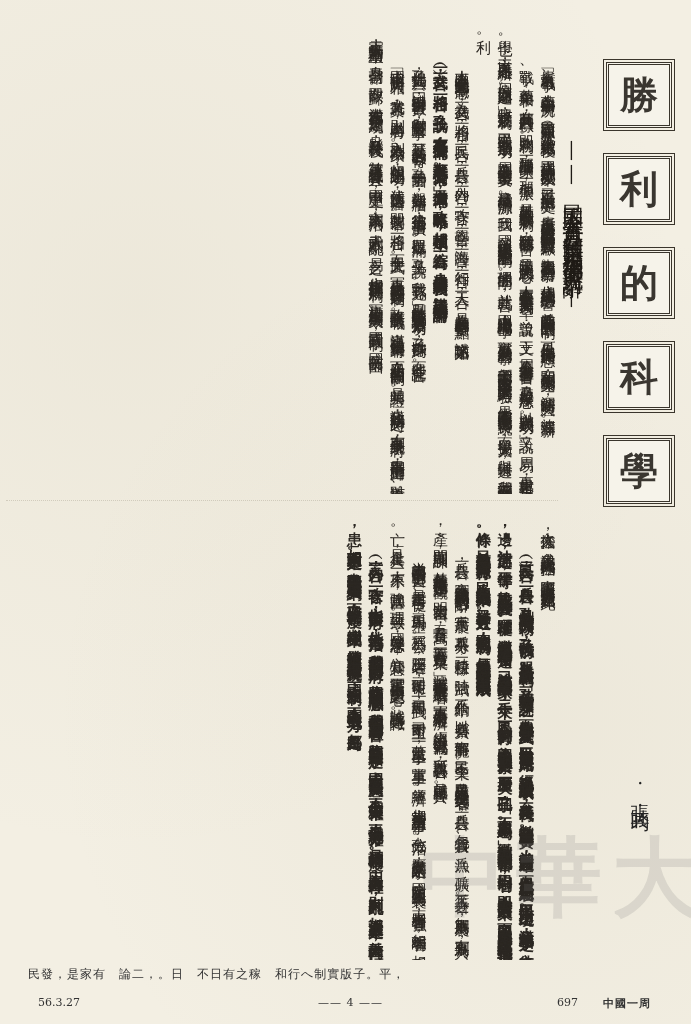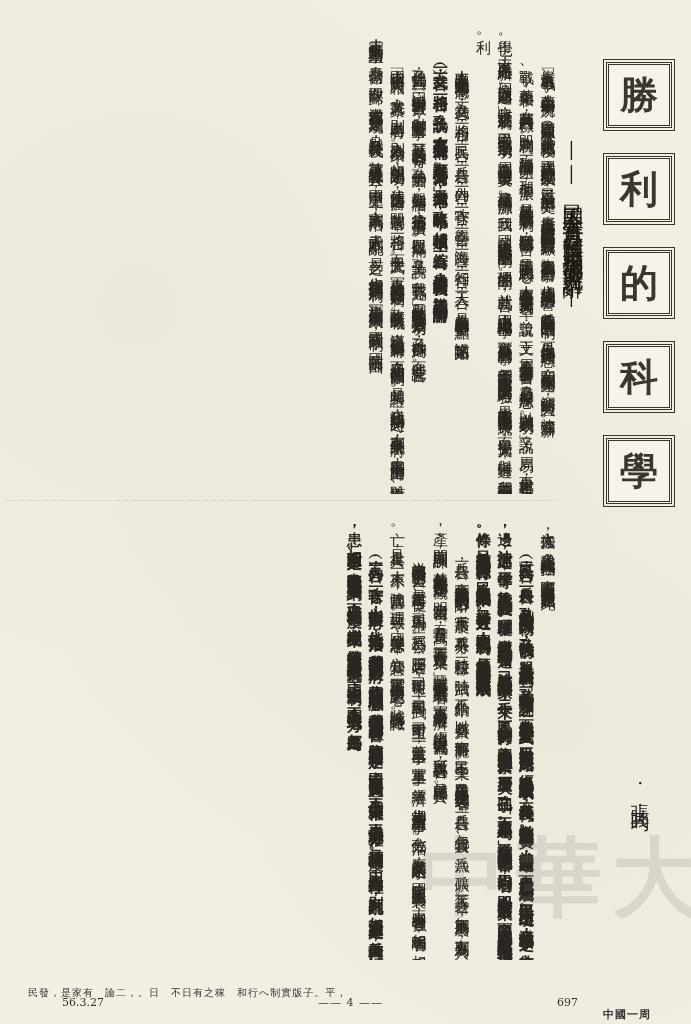--- a/index.html
+++ b/index.html
@@ -49,31 +49,31 @@
   .upper { top:28px; height:466px; left:6px; width:552px; }
   .lower { top:520px; height:440px; left:6px; width:552px; }
   .body-block p { margin:0; text-indent:2em; }
   .body-block p.noindent { text-indent:0; }
   .body-block .heading { font-weight:bold; }
   .divider {
     position:absolute; left:6px; top:500px; width:552px; height:10px;
     border-top:1px dotted rgba(120,110,90,0.25);
   }
   .last-row {
-    position:absolute; left:28px; top:986px; width:520px; height:20px;
-    font-size:10px; color:#333; letter-spacing:1px; white-space:nowrap; overflow:hidden;
+    position:absolute; left:28px; top:966px; width:520px; height:20px;
+    font-size:12px; color:#333; letter-spacing:1px; white-space:nowrap; overflow:hidden;
   }
   .footer {
     position:absolute; left:0; top:996px; width:691px; height:20px;
     font-size:11px; color:#333;
   }
-  .footer .date { position:absolute; left:38px; top:0;margin-left:24px; }
+  .footer .date { position:absolute; left:38px; top:0; }
   .footer .pageno { position:absolute; left:318px; top:0; letter-spacing:1px; }
   .footer .issue { position:absolute; left:557px; top:0; }
-  .footer .pub { position:absolute; left:603px; top:0; font-weight:bold; letter-spacing:1px;margin-top:11px; }
+  .footer .pub { position:absolute; left:603px; top:0; font-weight:bold; letter-spacing:1px; }
   .watermark {
     position:absolute; left:420px; top:820px; font-size:86px; color:rgba(120,120,120,0.18);
     font-weight:bold; letter-spacing:10px; white-space:nowrap; pointer-events:none;
   }
 </style>
 </head>
 <body>
 
 <div class="page">
 

